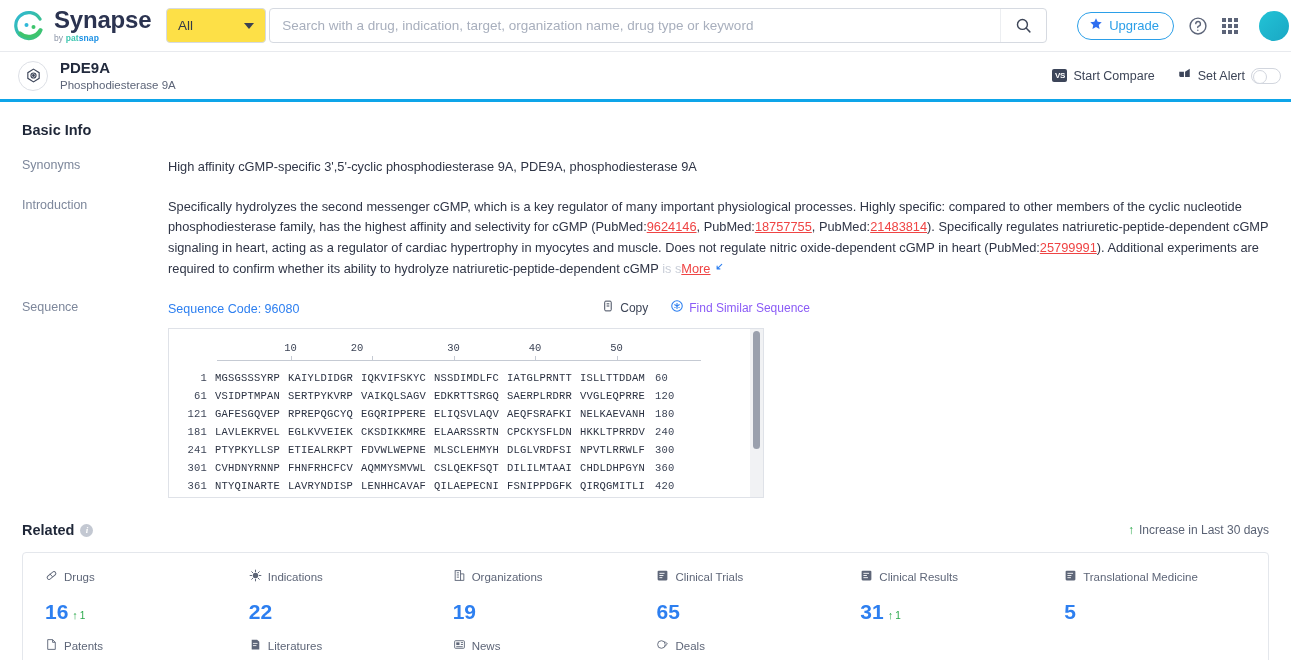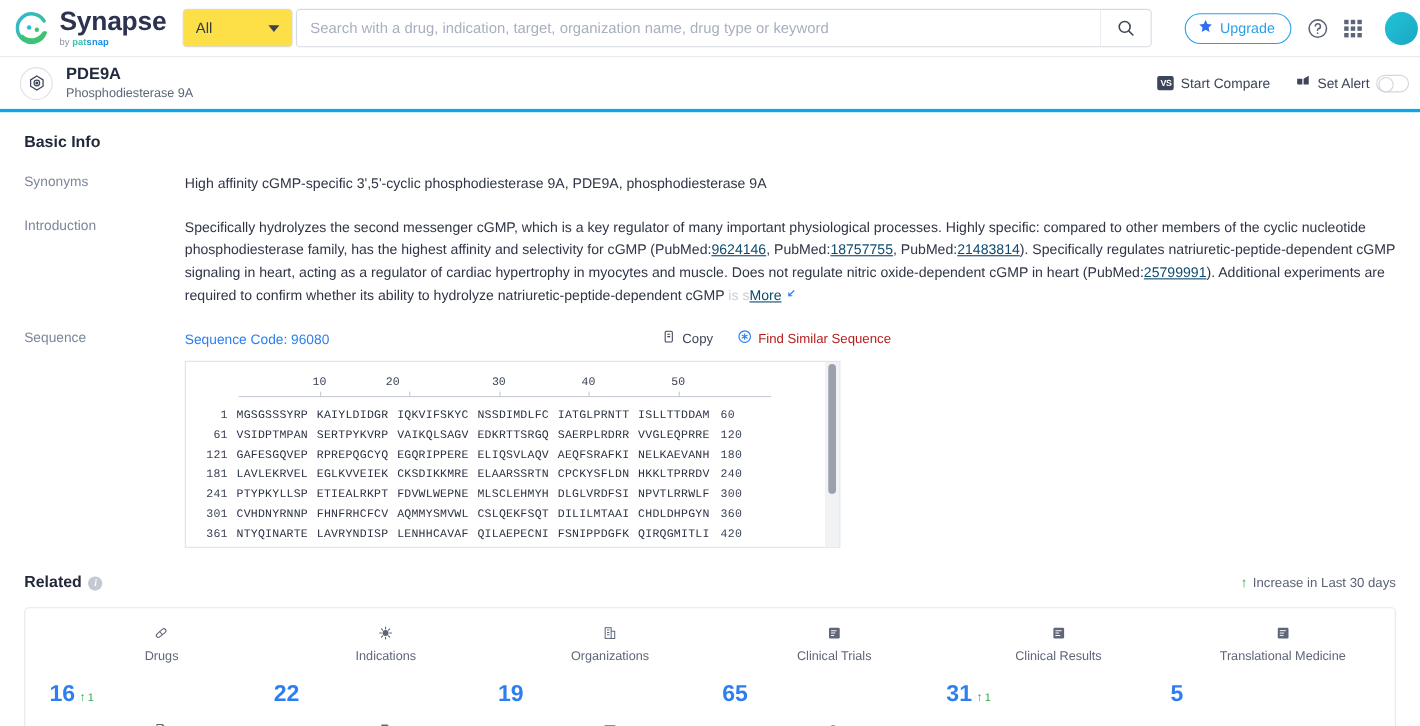--- a/index.html
+++ b/index.html
@@ -146,21 +146,21 @@
 
   .row { display: flex; padding: 0 0 0 22px; margin-top: 19px; }
   .row-label {
     width: 146px; flex: 0 0 146px;
     font-size: 12.5px; color: #7d879b; padding-top: 1px;
   }
   .row-body { flex: 1; font-size: 12.8px; color: #2f3546; line-height: 1.62; }
   .row-body.synonyms { color: #2f3546; }
 
   .intro-body { position: relative; padding-right: 22px; max-width: 1270px; }
-  .intro-body a { color: #0c4a6e; text-decoration: underline; }
+  .intro-body a { color: #ef4444; text-decoration: underline; }
   .more-link {
     color: #2d7ff0; cursor: pointer; text-decoration: none;
     display: inline-flex; align-items: center; gap: 3px;
     font-size: 12.8px;
   }
   .fade {
     display: inline; color: #c9ced8;
   }
 
   
@@ -168,21 +168,21 @@
     display: flex; align-items: center;
     width: 642px;
   }
   .seq-code { font-size: 12.5px; color: #2d7ff0; cursor: pointer; }
   .seq-tools { margin-left: auto; display: flex; align-items: center; gap: 22px; }
   .seq-tool {
     display: flex; align-items: center; gap: 5px;
     font-size: 12px; cursor: pointer;
   }
   .seq-tool.copy { color: #3d4557; }
-  .seq-tool.similar { color: #b91c1c; }
+  .seq-tool.similar { color: #8b5cf6; }
 
   .seq-box {
     margin-top: 9px;
     width: 596px; height: 170px;
     border: 1px solid #dfe2e8; background: #fff;
     position: relative; overflow: hidden;
     display: flex;
   }
   .seq-inner {
     flex: 1; padding: 14px 0 0 0;
@@ -240,21 +240,21 @@
   }
   .stat-grid {
     display: grid;
     grid-template-columns: repeat(6, 1fr);
     row-gap: 14px;
     padding: 0 0 0 22px;
   }
   .stat { cursor: pointer; }
   .stat-label {
     display: flex; align-items: center; gap: 6px;
-    font-size: 11.5px; color: #5e footer; color: #5e6678; flex-direction: column;
+    font-size: 11.5px; color: #5e footer; color: #5e6678;
   }
   .stat-val {
     margin-top: 16px; font-size: 21px; font-weight: 700; color: #2d7ff0;
     display: flex; align-items: baseline; gap: 4px;
   }
   .delta {
     font-size: 10px; color: #2aa84a; font-weight: 400;
     display: inline-flex; align-items: center; gap: 2px;
   }
   .delta .arr { font-size: 11px; }

